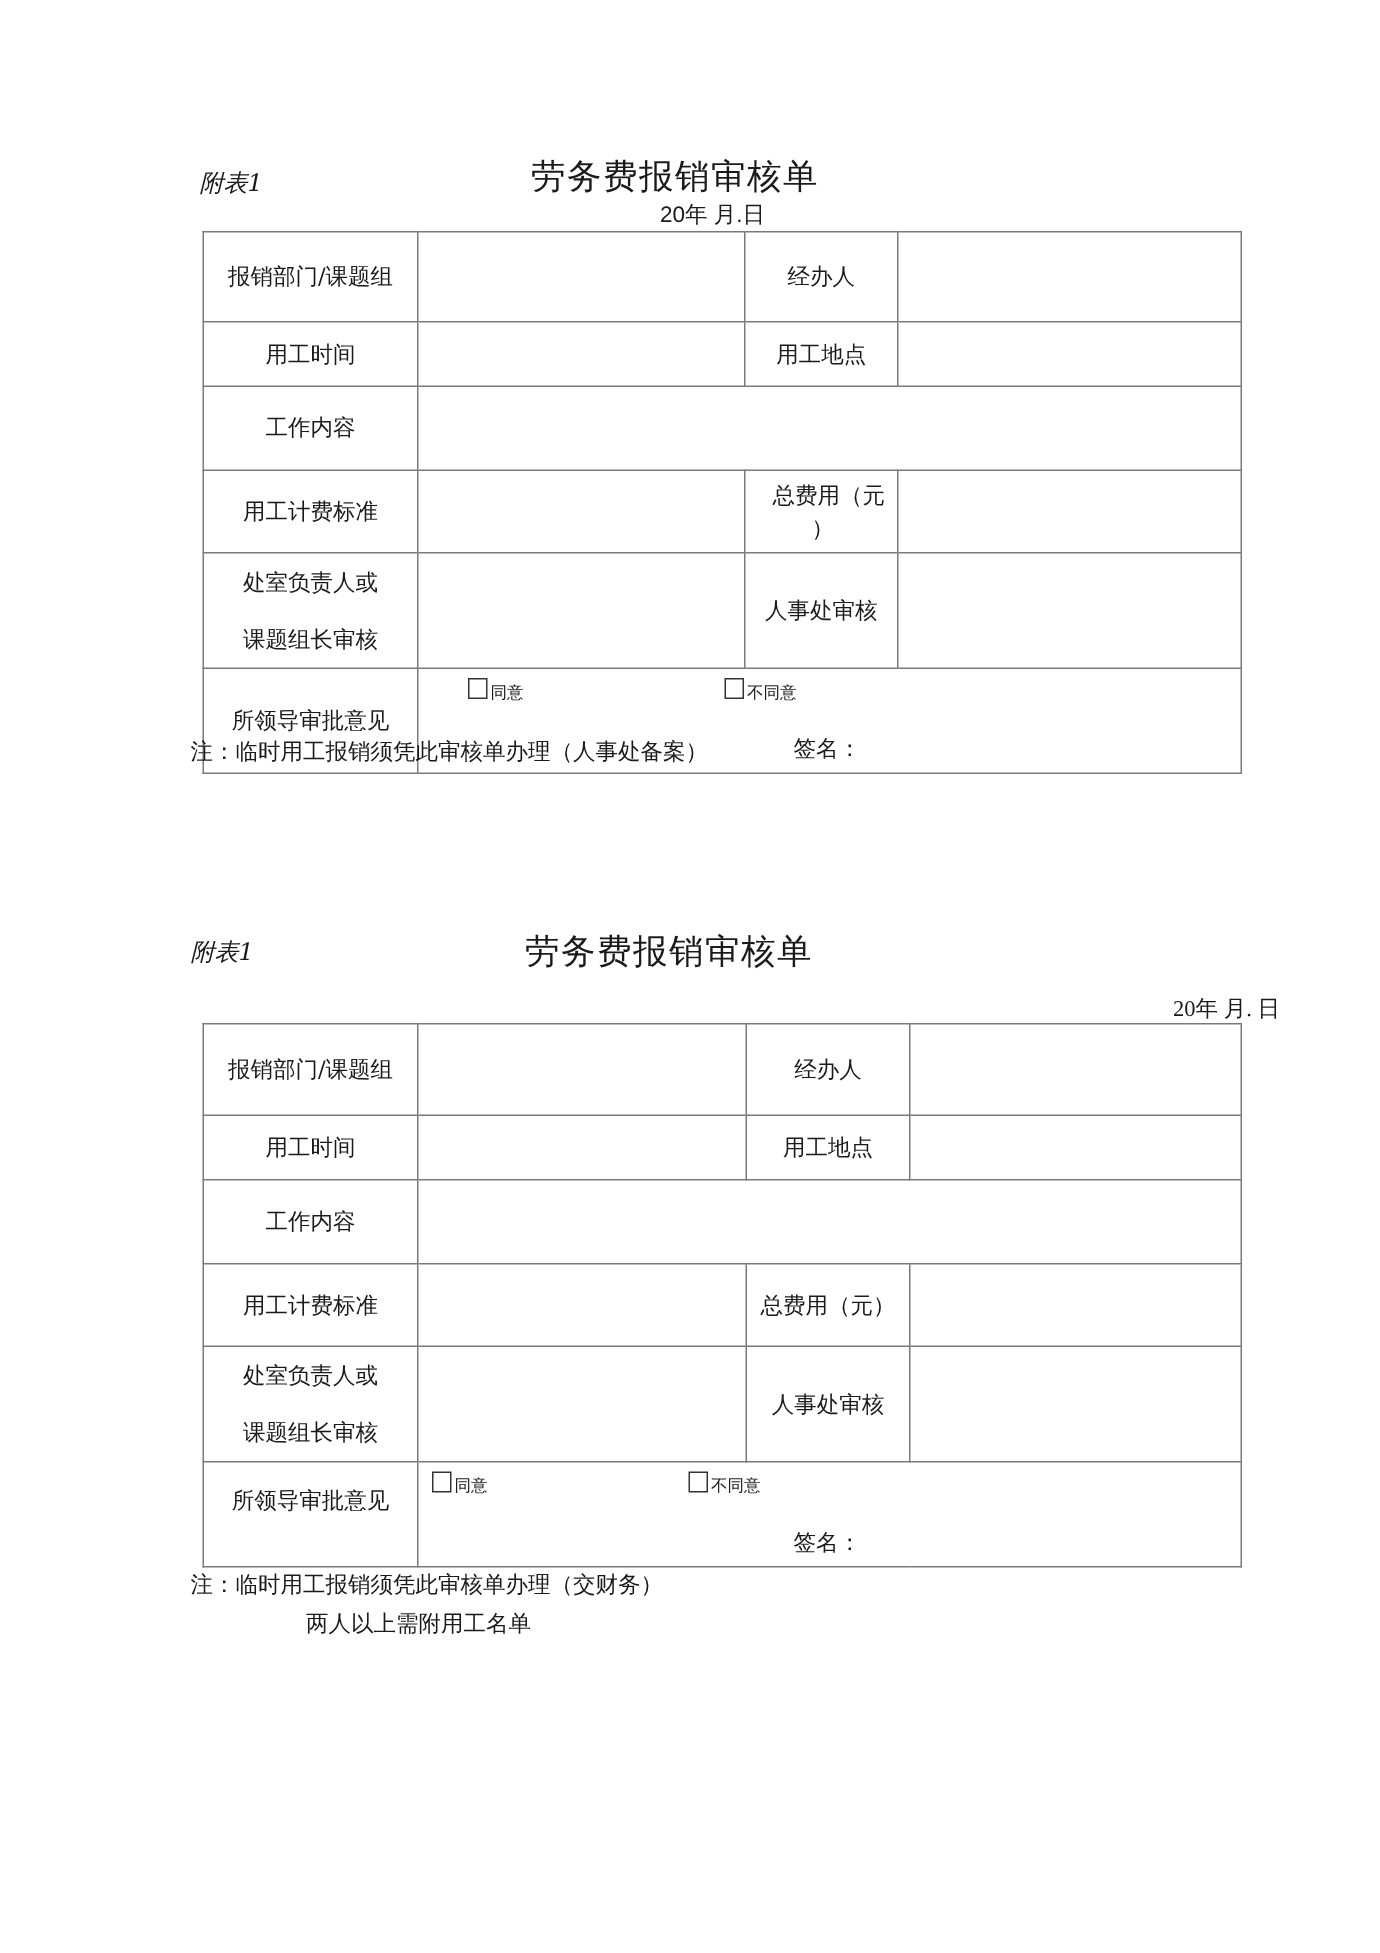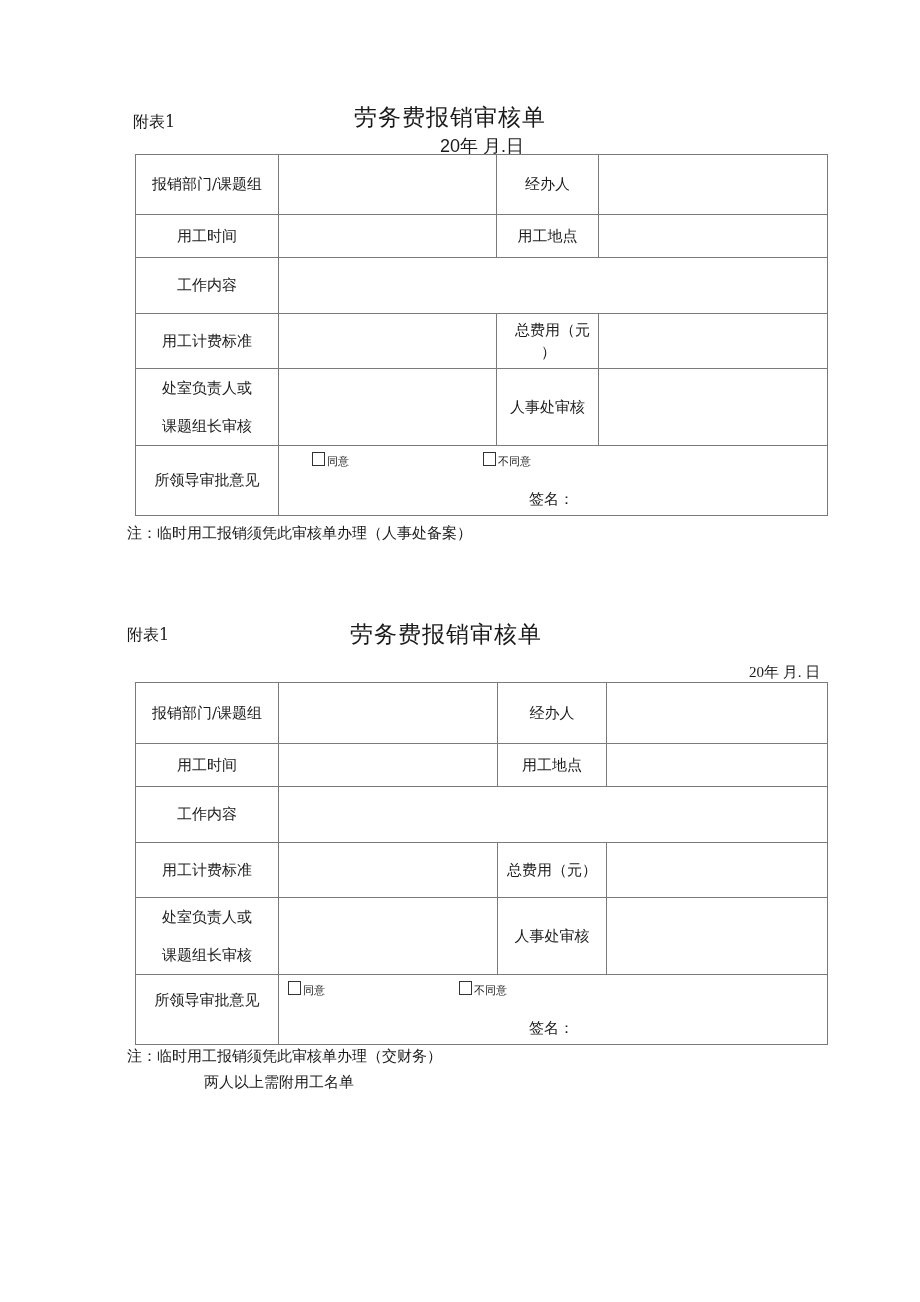--- a/index.html
+++ b/index.html
@@ -2,23 +2,23 @@
 <html><head>
 <meta charset="utf-8">
 <style>
   html, body { margin: 0; padding: 0; background: #ffffff; }
   body {
     width: 920px; height: 1302px; position: relative; overflow: hidden;
     font-family: "DejaVu Serif", "Liberation Serif", serif;
     color: #1a1a1a;
   }
   .abs { position: absolute; white-space: nowrap; }
-  .label-fb { font-size: 16px; }
+  .label-fb { font-size: 16px; font-style: italic; }
   .title { font-size: 23px; letter-spacing: 1px; }
-  .date { font-family: "Liberation Sans", "DejaVu Sans", sans-serif; font-size: 18px; }
+  .date { font-family: "Liberation Sans", "DejaVu Sans", sans-serif; font-size: 15px; }
   .date2 { font-family: "Liberation Serif", "DejaVu Serif", serif; font-size: 15px; }
   table.form {
     position: absolute; border-collapse: collapse; table-layout: fixed;
     font-size: 15px;
   }
   table.form td {
     border: 1.5px solid #7a7a7a; padding: 0; text-align: center; vertical-align: middle;
   }
   .two-line { line-height: 38px; margin-top: 28px; }
   .cell-approval { position: relative; }
@@ -81,25 +81,25 @@
     <td>所领导审批意见</td>
     <td colspan="3" class="cell-approval">
       <span class="chk" style="left:33px;"><span class="box"></span><span>同意</span></span>
       <span class="chk" style="left:204px;"><span class="box"></span><span>不同意</span></span>
       <span class="sign" style="left:250px;">签名：</span>
     </td>
   </tr>
 </tbody>
   </table>
 
-<div class="abs note" style="left:127px; top:524px;">注：临时用工报销须凭此审核单办理（人事处备案）</div>
+<div class="abs note" style="left:127px; top:492px;">注：临时用工报销须凭此审核单办理（人事处备案）</div>
 
 <div class="abs label-fb" style="left:127px; top:625px;">附表1</div>
 <div class="abs title" style="left:350px; top:619px;">劳务费报销审核单</div>
-<div class="abs date2" style="left:749px; top:663px;text-align:center;">20年  月. 日</div>
+<div class="abs date2" style="left:782px; top:663px;text-align:center;">20年  月. 日</div>
 
 <table class="form" style="left:135px; top:682px; width:692px;">
   <colgroup>
       <col style="width:143px">
       <col style="width:219px">
       <col style="width:109px">
       <col style="width:221px">
     </colgroup>
   <tbody>
       <tr style="height:61px">

